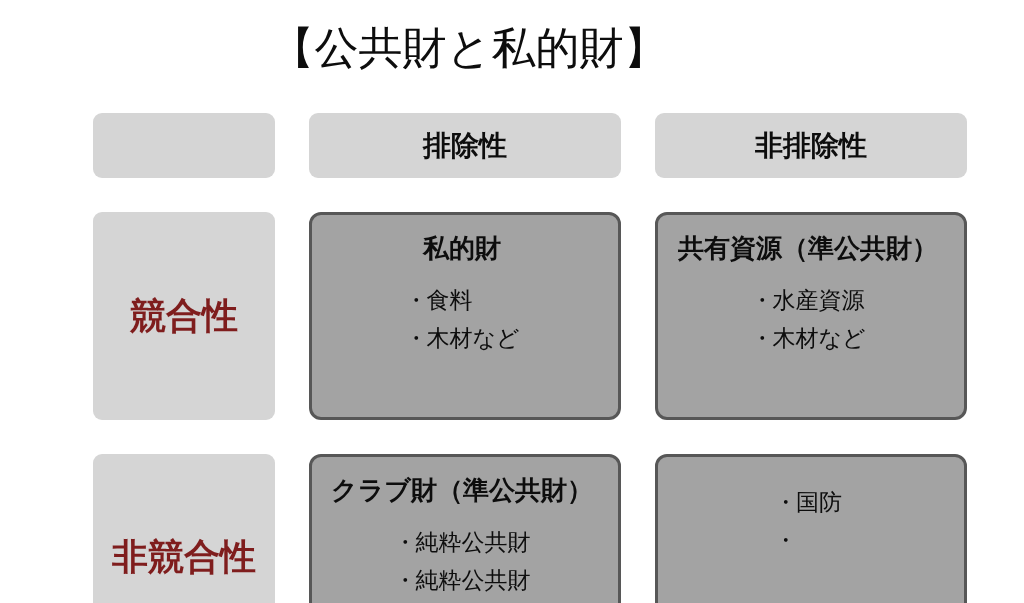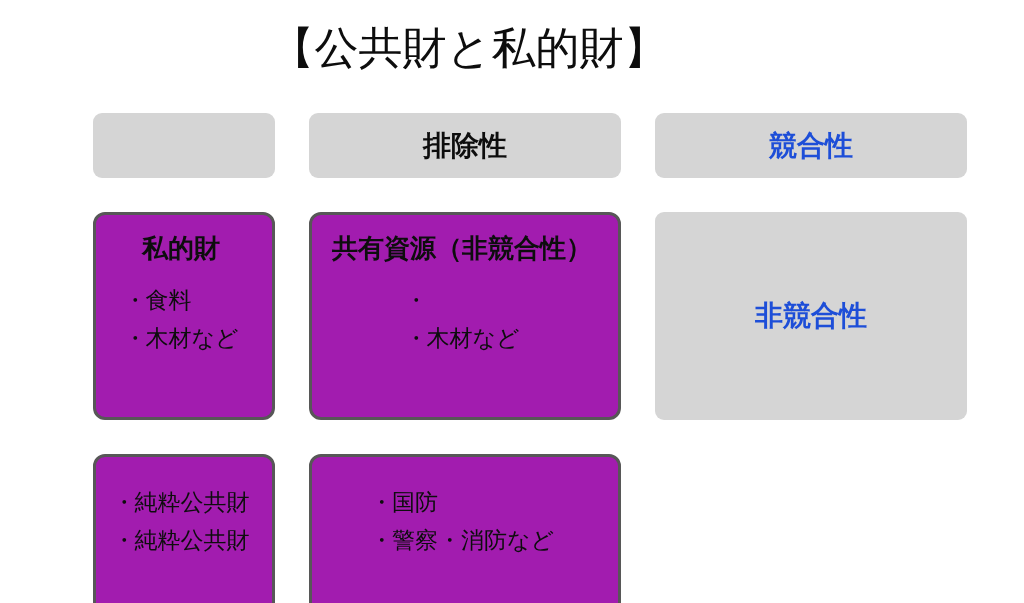--- a/index.html
+++ b/index.html
@@ -73,30 +73,30 @@
 
   .col-header {
     font-size: 28px;
     font-weight: 700;
     line-height: 34px;
     color: #0d0d0d;
     white-space: nowrap;
   }
 
   .row-header {
-    font-size: 28px;
+    font-size: 36px;
     font-weight: 700;
     line-height: 34px;
-    color: #1d4ed8;
+    color: #7f1d1d;
     white-space: nowrap;
   }
 
   
   .quad {
-    background: #a21caf;
+    background: #a3a3a3;
     border: 3px solid #575757;
     border-radius: 12px;
     padding: 10px 14px 14px 8px;
     justify-content: flex-start;
   }
 
   .quad-title {
     font-size: 26px;
     font-weight: 700;
     line-height: 34px;
@@ -140,76 +140,80 @@
   <div id="title">【公共財と私的財】</div>
 
   <div id="matrix">
 
     <div class="cell gray corner-blank"></div>
 
     <div class="cell gray">
       <span class="col-header">排除性</span>
     </div>
 
+    <div class="cell gray">
+      <span class="col-header">非排除性</span>
+    </div>
 
     <div class="cell gray">
       <span class="row-header">競合性</span>
     </div>
 
     <div class="cell quad">
       <div class="quad-title">私的財</div>
       <ul class="quad-list">
         <li>
           <span class="bullet-dot">・</span>
           <span>食料</span>
         </li>
         <li>
           <span class="bullet-dot">・</span>
           <span>木材など</span>
         </li>
       </ul>
     </div>
 
     <div class="cell quad">
-      <div class="quad-title">共有資源（非競合性）</div>
-      <ul class="quad-list">
-        <li>
-          <span class="bullet-dot">・</span>
+      <div class="quad-title">共有資源（準公共財）</div>
+      <ul class="quad-list">
+        <li>
+          <span class="bullet-dot">・</span>
+          <span>水産資源</span>
         </li>
         <li>
           <span class="bullet-dot">・</span>
           <span>木材など</span>
         </li>
       </ul>
     </div>
 
     <div class="cell gray">
       <span class="row-header">非競合性</span>
     </div>
 
     <div class="cell quad">
+      <div class="quad-title">クラブ財（準公共財）</div>
       <ul class="quad-list">
         <li>
           <span class="bullet-dot">・</span>
           <span>純粋公共財</span>
         </li>
         <li>
           <span class="bullet-dot">・</span>
           <span>純粋公共財</span>
         </li>
       </ul>
     </div>
 
     <div class="cell quad">
       <ul class="quad-list">
         <li>
           <span class="bullet-dot">・</span>
           <span>国防</span>
         </li>
         <li>
           <span class="bullet-dot">・</span>
-          <span>警察・消防など</span>
         </li>
       </ul>
     </div>
 
   </div>
 </div>
 
 </body></html>

